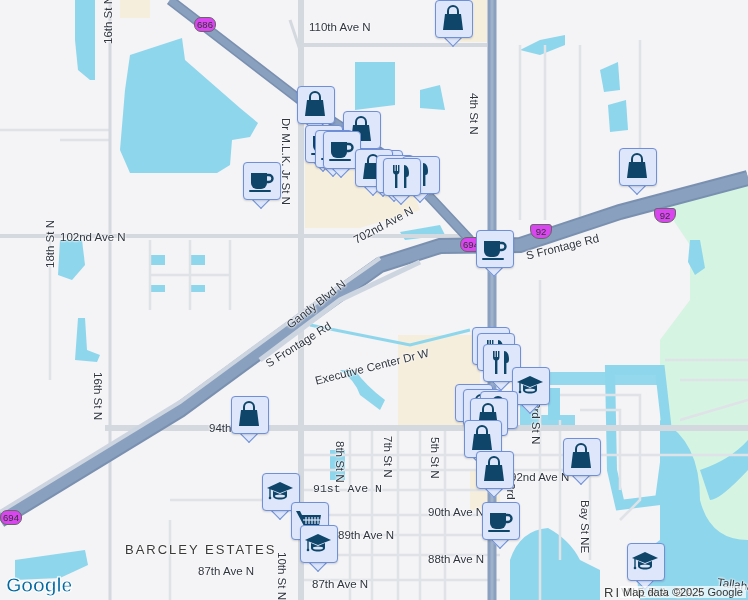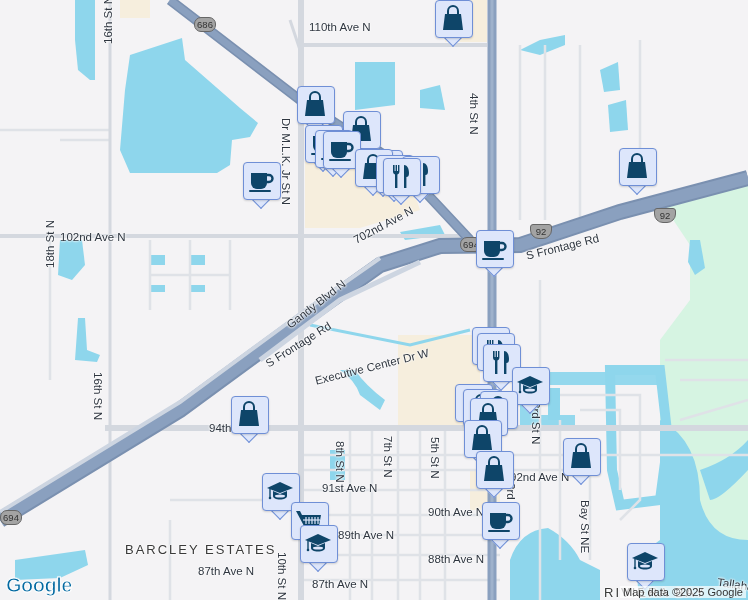--- a/index.html
+++ b/index.html
@@ -2,21 +2,21 @@
 <html><head>
 <meta charset="utf-8">
 <style>
   html, body { margin:0; padding:0; }
   body { width:748px; height:600px; overflow:hidden; background:#f4f3f5; font-family:"Liberation Sans", sans-serif; }
   #map { position:relative; width:748px; height:600px; overflow:hidden; background:#f4f3f5; }
   #map svg.base { position:absolute; left:0; top:0; }
   .lbl { position:absolute; font-size:11.5px; color:#2f3640; white-space:nowrap; transform-origin:0 0;
          text-shadow: 0 0 2px #fff, 0 0 2px #fff, 0 0 3px #fff; line-height:1; }
   .lbl.big { font-size:13px; letter-spacing:2px; color:#3a3a3a; }
-  .shield { position:absolute; width:22px; height:15px; background:#a3a3a3; border:1.4px solid #666; border-radius:7px;
+  .shield { position:absolute; width:22px; height:15px; background:#d946ef; border:1.4px solid #666; border-radius:7px;
             font-size:9.5px; color:#333; text-align:center; line-height:14px; box-sizing:border-box; }
   .shield.us { border-radius:3px 3px 9px 9px; }
   .marker { position:absolute; width:38px; height:46px; cursor:pointer; }
   .marker .box { position:absolute; left:0; top:0; width:36px; height:36px; background:#dde6fb; border:1.3px solid #6f8fd6;
                  border-radius:4px; box-shadow: 0 1px 2px rgba(0,0,0,0.15); }
   .marker .tip { position:absolute; left:11px; top:30px; width:13px; height:13px; background:#dde6fb;
                  border-right:1.3px solid #6f8fd6; border-bottom:1.3px solid #6f8fd6; transform:rotate(45deg); }
   .marker svg { position:absolute; left:4px; top:4px; width:28px; height:28px; }
   .attrib { position:absolute; right:2px; bottom:2px; font-size:11px; color:#333; background:rgba(255,255,255,0.7); padding:0 3px; }
   .google-logo { position:absolute; left:6px; bottom:3px; font-size:20px; font-weight:bold; color:#0369a1;
@@ -135,21 +135,21 @@
       <div class="lbl" style="left: 314px; top: 376px; transform: rotate(-14deg);">Executive Center Dr W</div>
       <div class="lbl" style="left: 45px; top: 268px; transform: rotate(-90deg);">18th St N</div>
       <div class="lbl" style="left: 103px; top: 372px; transform: rotate(90deg);">16th St N</div>
       <div class="lbl" style="left: 209px; top: 423px; transform: rotate(0deg);">94th Ave N</div>
       <div class="lbl" style="left: 345px; top: 441px; transform: rotate(90deg);">8th St N</div>
       <div class="lbl" style="left: 393px; top: 436px; transform: rotate(90deg);">7th St N</div>
       <div class="lbl" style="left: 440px; top: 437px; transform: rotate(90deg);">5th St N</div>
       <div class="lbl" style="left: 541px; top: 402px; transform: rotate(90deg);">3rd St N</div>
       <div class="lbl" style="left: 510px; top: 472px; transform: rotate(0deg);">92nd Ave N</div>
       <div class="lbl" style="left: 516px; top: 483px; transform: rotate(90deg);">3rd St N</div>
-      <div class="lbl" style="left: 322px; top: 483px; transform: rotate(0deg);">91st Ave N</div>
+      <div class="lbl" style="left: 313px; top: 483px; transform: rotate(0deg); font-family: Liberation Mono, monospace;">91st Ave N</div>
       <div class="lbl" style="left: 428px; top: 507px; transform: rotate(0deg);">90th Ave N</div>
       <div class="lbl" style="left: 338px; top: 530px; transform: rotate(0deg);">89th Ave N</div>
       <div class="lbl" style="left: 428px; top: 554px; transform: rotate(0deg);">88th Ave N</div>
       <div class="lbl" style="left: 198px; top: 566px; transform: rotate(0deg);">87th Ave N</div>
       <div class="lbl" style="left: 312px; top: 579px; transform: rotate(0deg);">87th Ave N</div>
       <div class="lbl" style="left: 287px; top: 552px; transform: rotate(90deg);">10th St N</div>
       <div class="lbl" style="left: 590px; top: 500px; transform: rotate(90deg);">Bay St NE</div>
       <div class="lbl" style="left: 718px; top: 577px; transform: rotate(8deg);">Tallahassee Dr NE</div>
       <div class="lbl big" style="left: 125px; top: 543px;">BARCLEY ESTATES</div>
       <div class="lbl big" style="left: 604px; top: 586px;">RIVIERA BAY</div>

